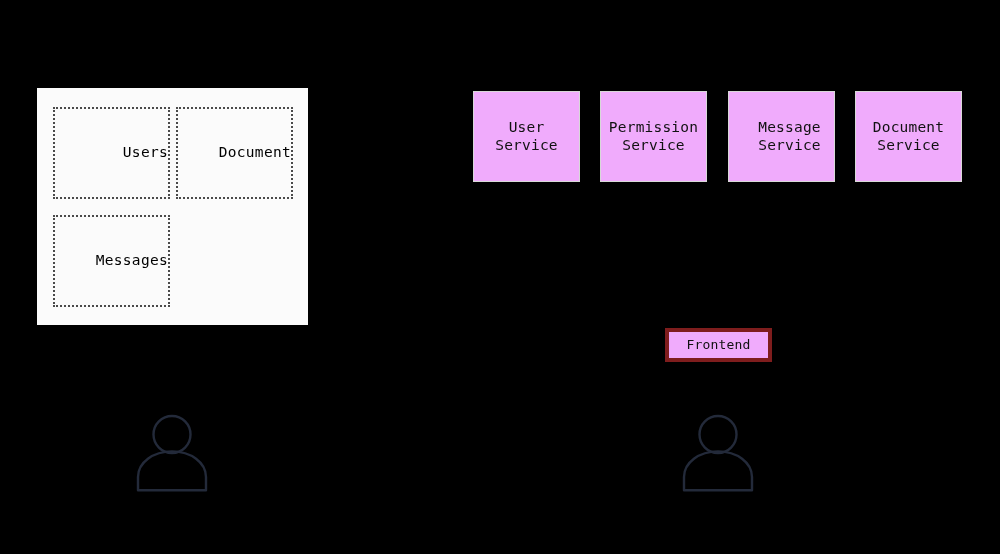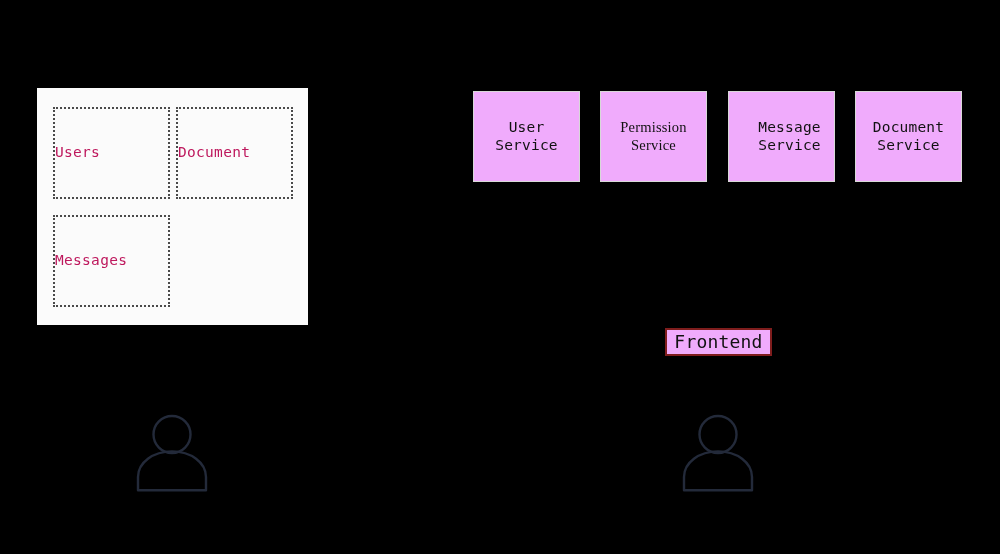--- a/index.html
+++ b/index.html
@@ -53,64 +53,64 @@
     grid-template-columns: 1fr 1fr;
     grid-template-rows: 1fr 1fr;
     column-gap: 6px;
     row-gap: 16px;
   }
   .monolith-cell {
     box-sizing: border-box;
     border: 2px dotted #4a4a4a;
     display: flex;
     align-items: center;
-    justify-content: flex-start;
+    justify-content: flex-end;
     font-size: 14.5px;
-    color: #be185d;
+    color: #000000;
     letter-spacing: 0.3px;
     overflow: visible;
     white-space: nowrap;
   }
   .monolith-cell .cell-label {
     display: block;
   }
 
   
   .service-box {
     font-size: 14.5px;
     letter-spacing: 0.2px;
     top: 91px;
     height: 91px;
     border: 1px solid #d8d8d8;
   }
   .svc-0 { left: 473px;  width: 107px; }
-  .svc-1 { left: 600px;  width: 107px; font-family: Liberation Serif, serif; }
+  .svc-1 { left: 600px;  width: 107px; }
   .svc-2 { left: 728px;  width: 107px; padding-left: 16px; }
   .svc-3 { left: 855px;  width: 107px; }
 
   
   .mesh-bar {
     left: 473px;
     top: 238px;
     width: 489px;
     height: 32px;
     font-size: 14.5px;
     letter-spacing: 0.2px;
     border: 1px solid #d8d8d8;
   }
 
   
   .frontend-box {
     left: 665px;
     top: 328px;
     width: 107px;
-    height: 28px;
-    font-size: 18px;
+    height: 34px;
+    font-size: 13px;
     letter-spacing: 0.2px;
-    border: 2px solid #7f1d1d;
+    border: 4px solid #7f1d1d;
   }
 
   
   .person-icon {
     position: absolute;
     width: 76px;
     height: 78px;
   }
   .person-left  { left: 134px; top: 414px; }
   .person-right { left: 680px; top: 414px; }

